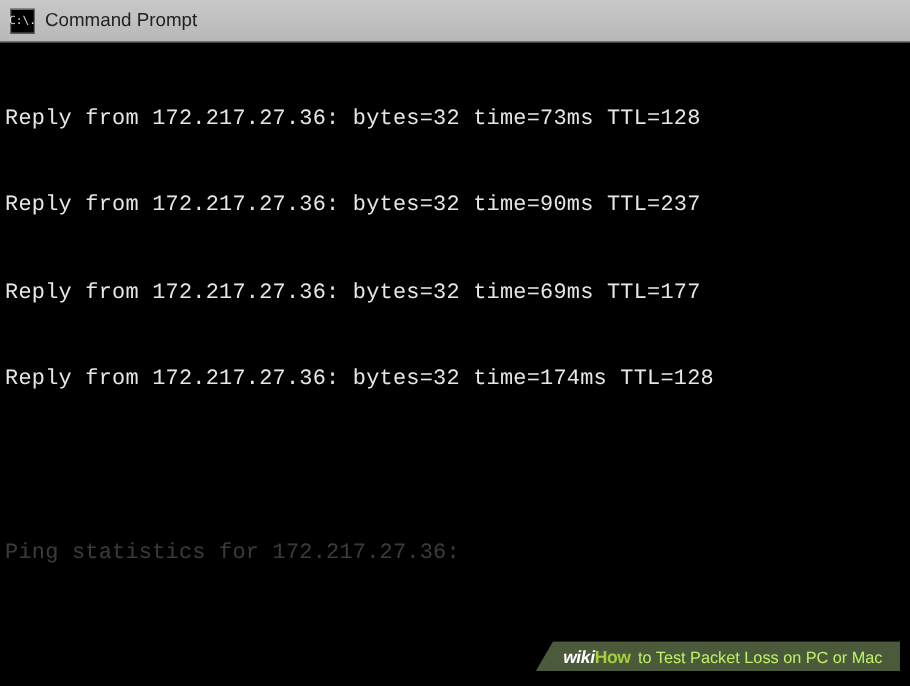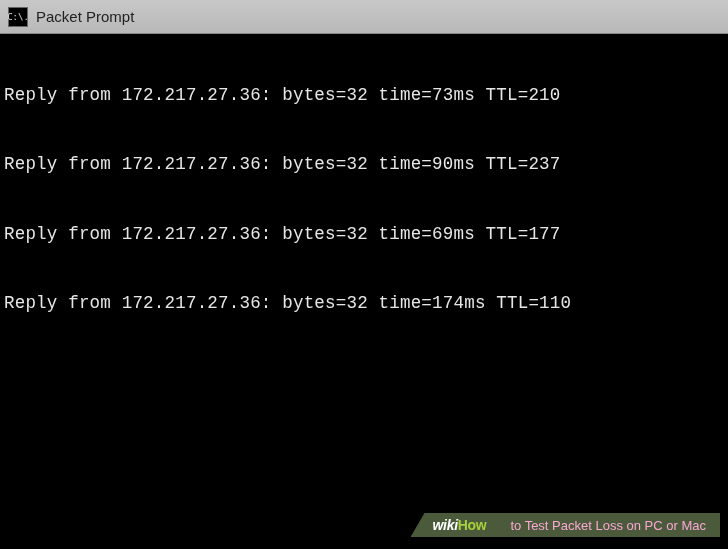--- a/index.html
+++ b/index.html
@@ -57,38 +57,39 @@
     color: #e8f0d8;
     font-size: 13px;
     padding: 4px 14px 4px 22px;
     clip-path: polygon(14px 0, 100% 0, 100% 100%, 0 100%);
     display: flex;
     align-items: center;
     gap: 4px;
   }
   .footer-brand { color: #fff; font-style: italic; font-weight: bold; font-size: 14px; letter-spacing: -0.3px; }
   .footer-brand .how { color: #a6cf3e; font-style: normal; }
-  .footer-text { color: #f9a8d4; margin-left: 20px; }
+  .footer-text { color: #bef264; margin-left: 2px; }
 </style>
 </head>
 <body>
 
 <div class="window">
 
   <div class="titlebar">
     <span class="icon">C:\.</span>
-    <span class="title">Packet Prompt</span>
+    <span class="title">Command Prompt</span>
   </div>
 
   <div class="terminal">
-    <span class="line">Reply from 172.217.27.36: bytes=32 time=73ms TTL=210</span>
+    <span class="line">Reply from 172.217.27.36: bytes=32 time=73ms TTL=128</span>
     <span class="line">Reply from 172.217.27.36: bytes=32 time=90ms TTL=237</span>
     <span class="line">Reply from 172.217.27.36: bytes=32 time=69ms TTL=177</span>
-    <span class="line">Reply from 172.217.27.36: bytes=32 time=174ms TTL=110</span>
+    <span class="line">Reply from 172.217.27.36: bytes=32 time=174ms TTL=128</span>
     <span class="line"> </span>
+    <span class="line" style="opacity:0.25;">Ping statistics for 172.217.27.36:</span>
     <div class="highlight-wrap" style="margin-top:-24px; margin-bottom:-22px; position:relative; z-index:2;">
       
     </div>
     
     
     
     
   </div>
 
   <div class="footer">

